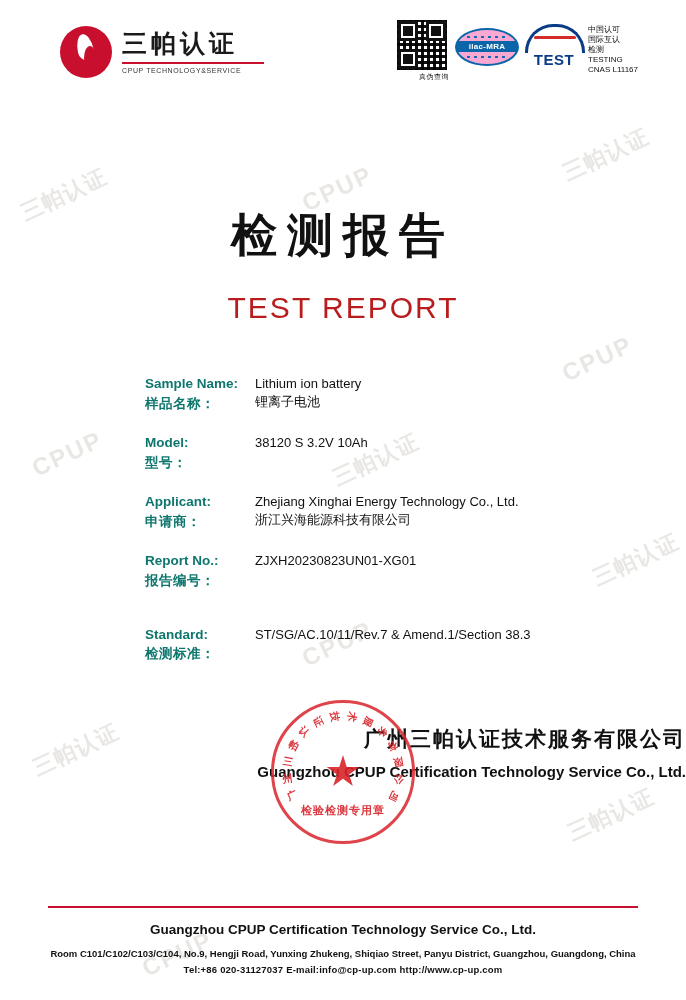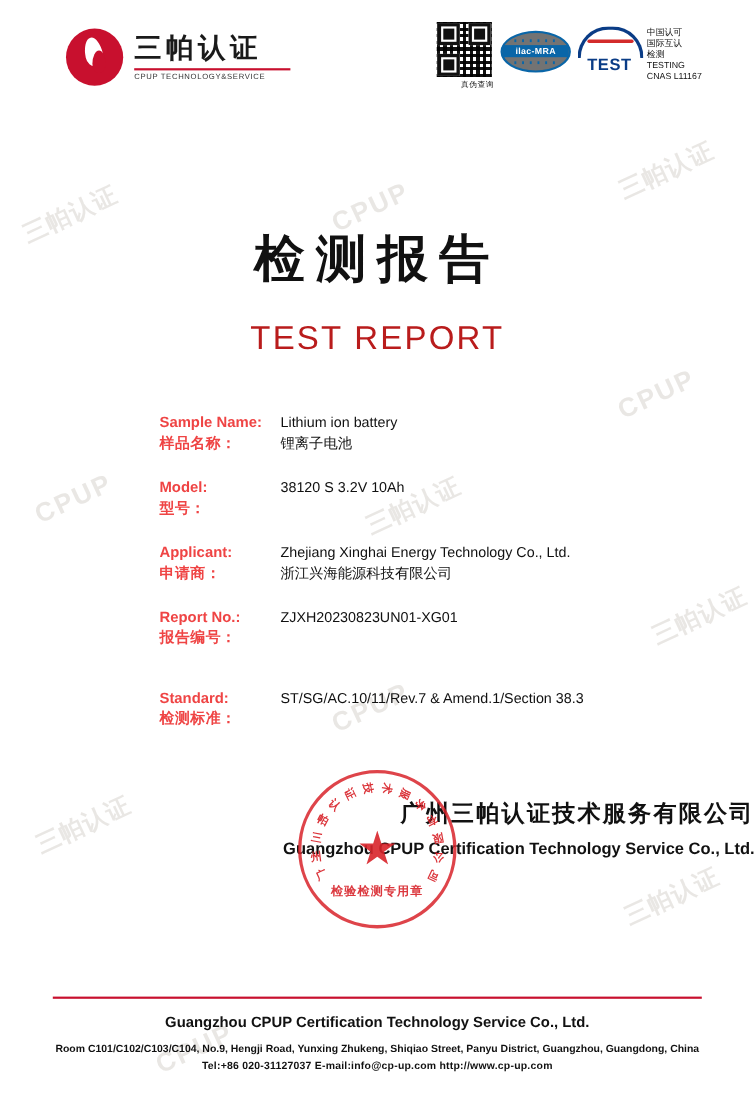--- a/index.html
+++ b/index.html
@@ -156,21 +156,21 @@
     margin-top: 8px;
     text-align: center;
   }
   .ilac-oval {
     width: 60px;
     height: 34px;
     border-radius: 50%;
     border: 2px solid #0a66a8;
     margin: 0 auto;
     position: relative;
-    background: #737373;
+    background: #f9a8d4;
   }
   .ilac-oval .band {
     position: absolute;
     left: 0; right: 0;
     top: 11px;
     height: 11px;
     background: #0a66a8;
     color: #fff;
     font-size: 8px;
     font-weight: bold;
@@ -263,37 +263,37 @@
   }
   .field {
     display: flex;
     margin-bottom: 20px;
   }
   .field-label {
     width: 110px;
     flex: 0 0 110px;
     font-size: 13.5px;
     font-weight: bold;
-    color: #ef4444;
+    color: #0f766e;
     line-height: 1.45;
   }
   .field-label .cn {
     display: block;
     font-family: "DejaVu Sans", sans-serif;
     letter-spacing: 0.5px;
   }
   .field-value {
     font-size: 13px;
     color: #111;
     line-height: 1.45;
     padding-top: 1px;
   }
   .field-value .cn {
     display: block;
-    font-family: Liberation Serif, serif;
+    font-family: Liberation Mono, monospace;
   }
   .field.gap-lg { margin-bottom: 34px; }
 
   
   .company {
     position: absolute;
     top: 725px;
     left: 0; right: 0;
     text-align: right;
     z-index: 2;

